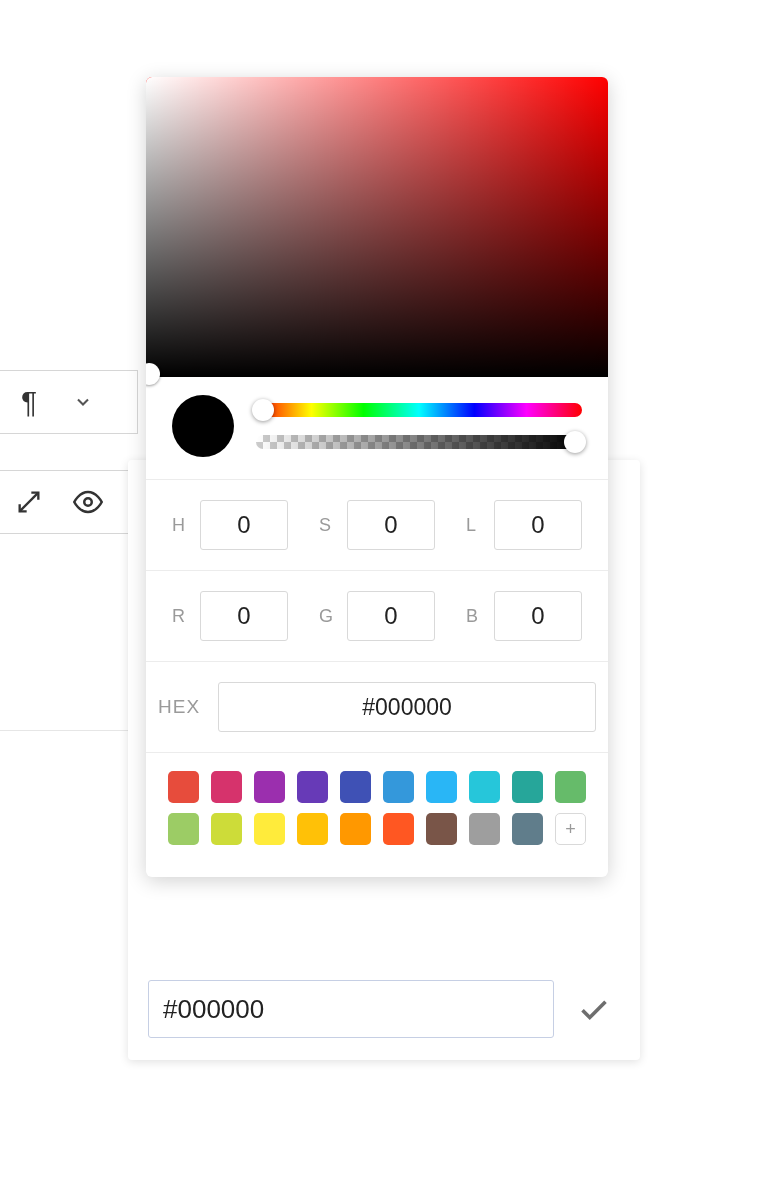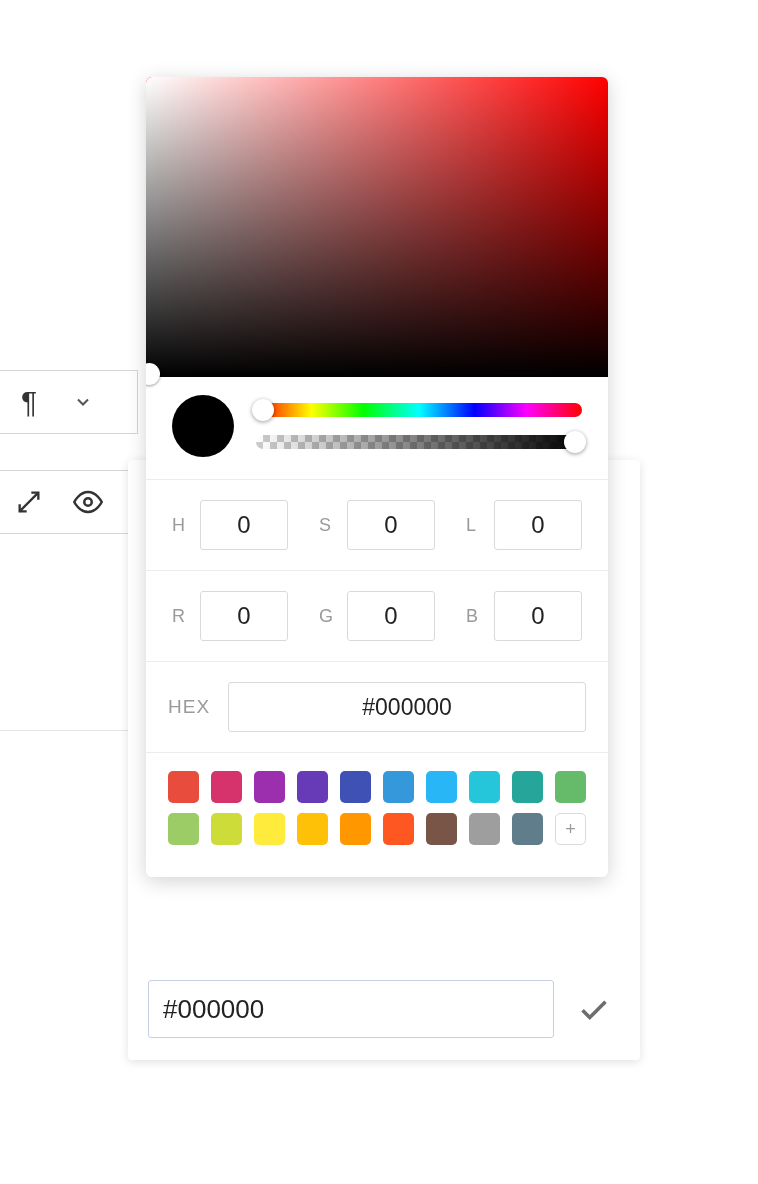--- a/index.html
+++ b/index.html
@@ -202,21 +202,21 @@
     border-radius: 3px;
     text-align: center;
     font-size: 24px;
     color: #222;
   }
 
   .hex-row {
     display: flex;
     align-items: center;
     gap: 18px;
-    padding: 20px 22px;
+    padding: 20px 12px;
   }
   .hex-label {
     color: #9a9a9a;
     font-size: 19px;
     letter-spacing: 1px;
   }
   .hex-input {
     flex: 1;
     height: 50px;
     border: 1px solid #d9d9d9;

